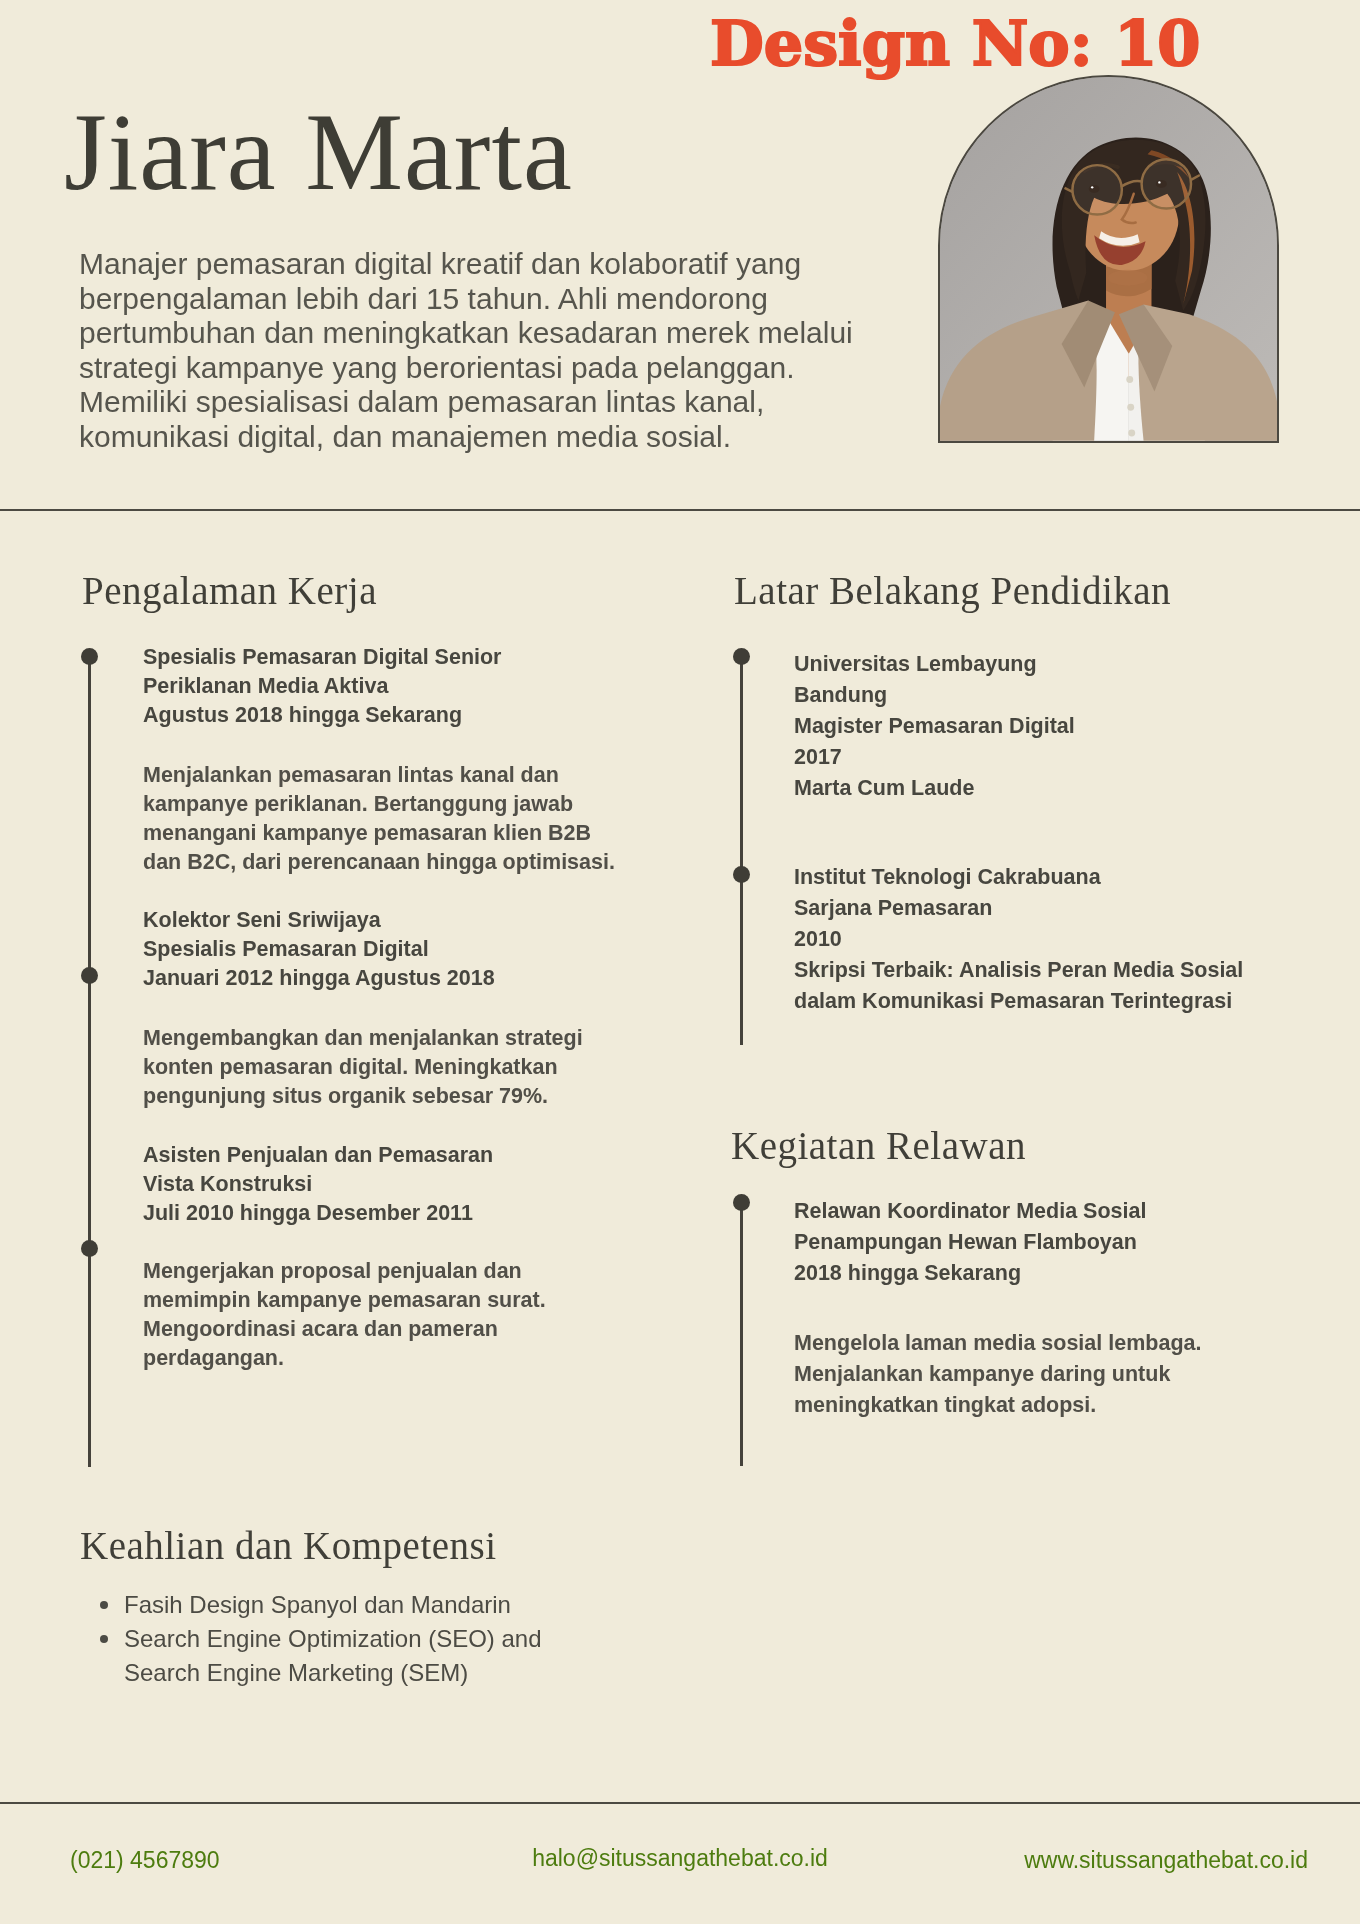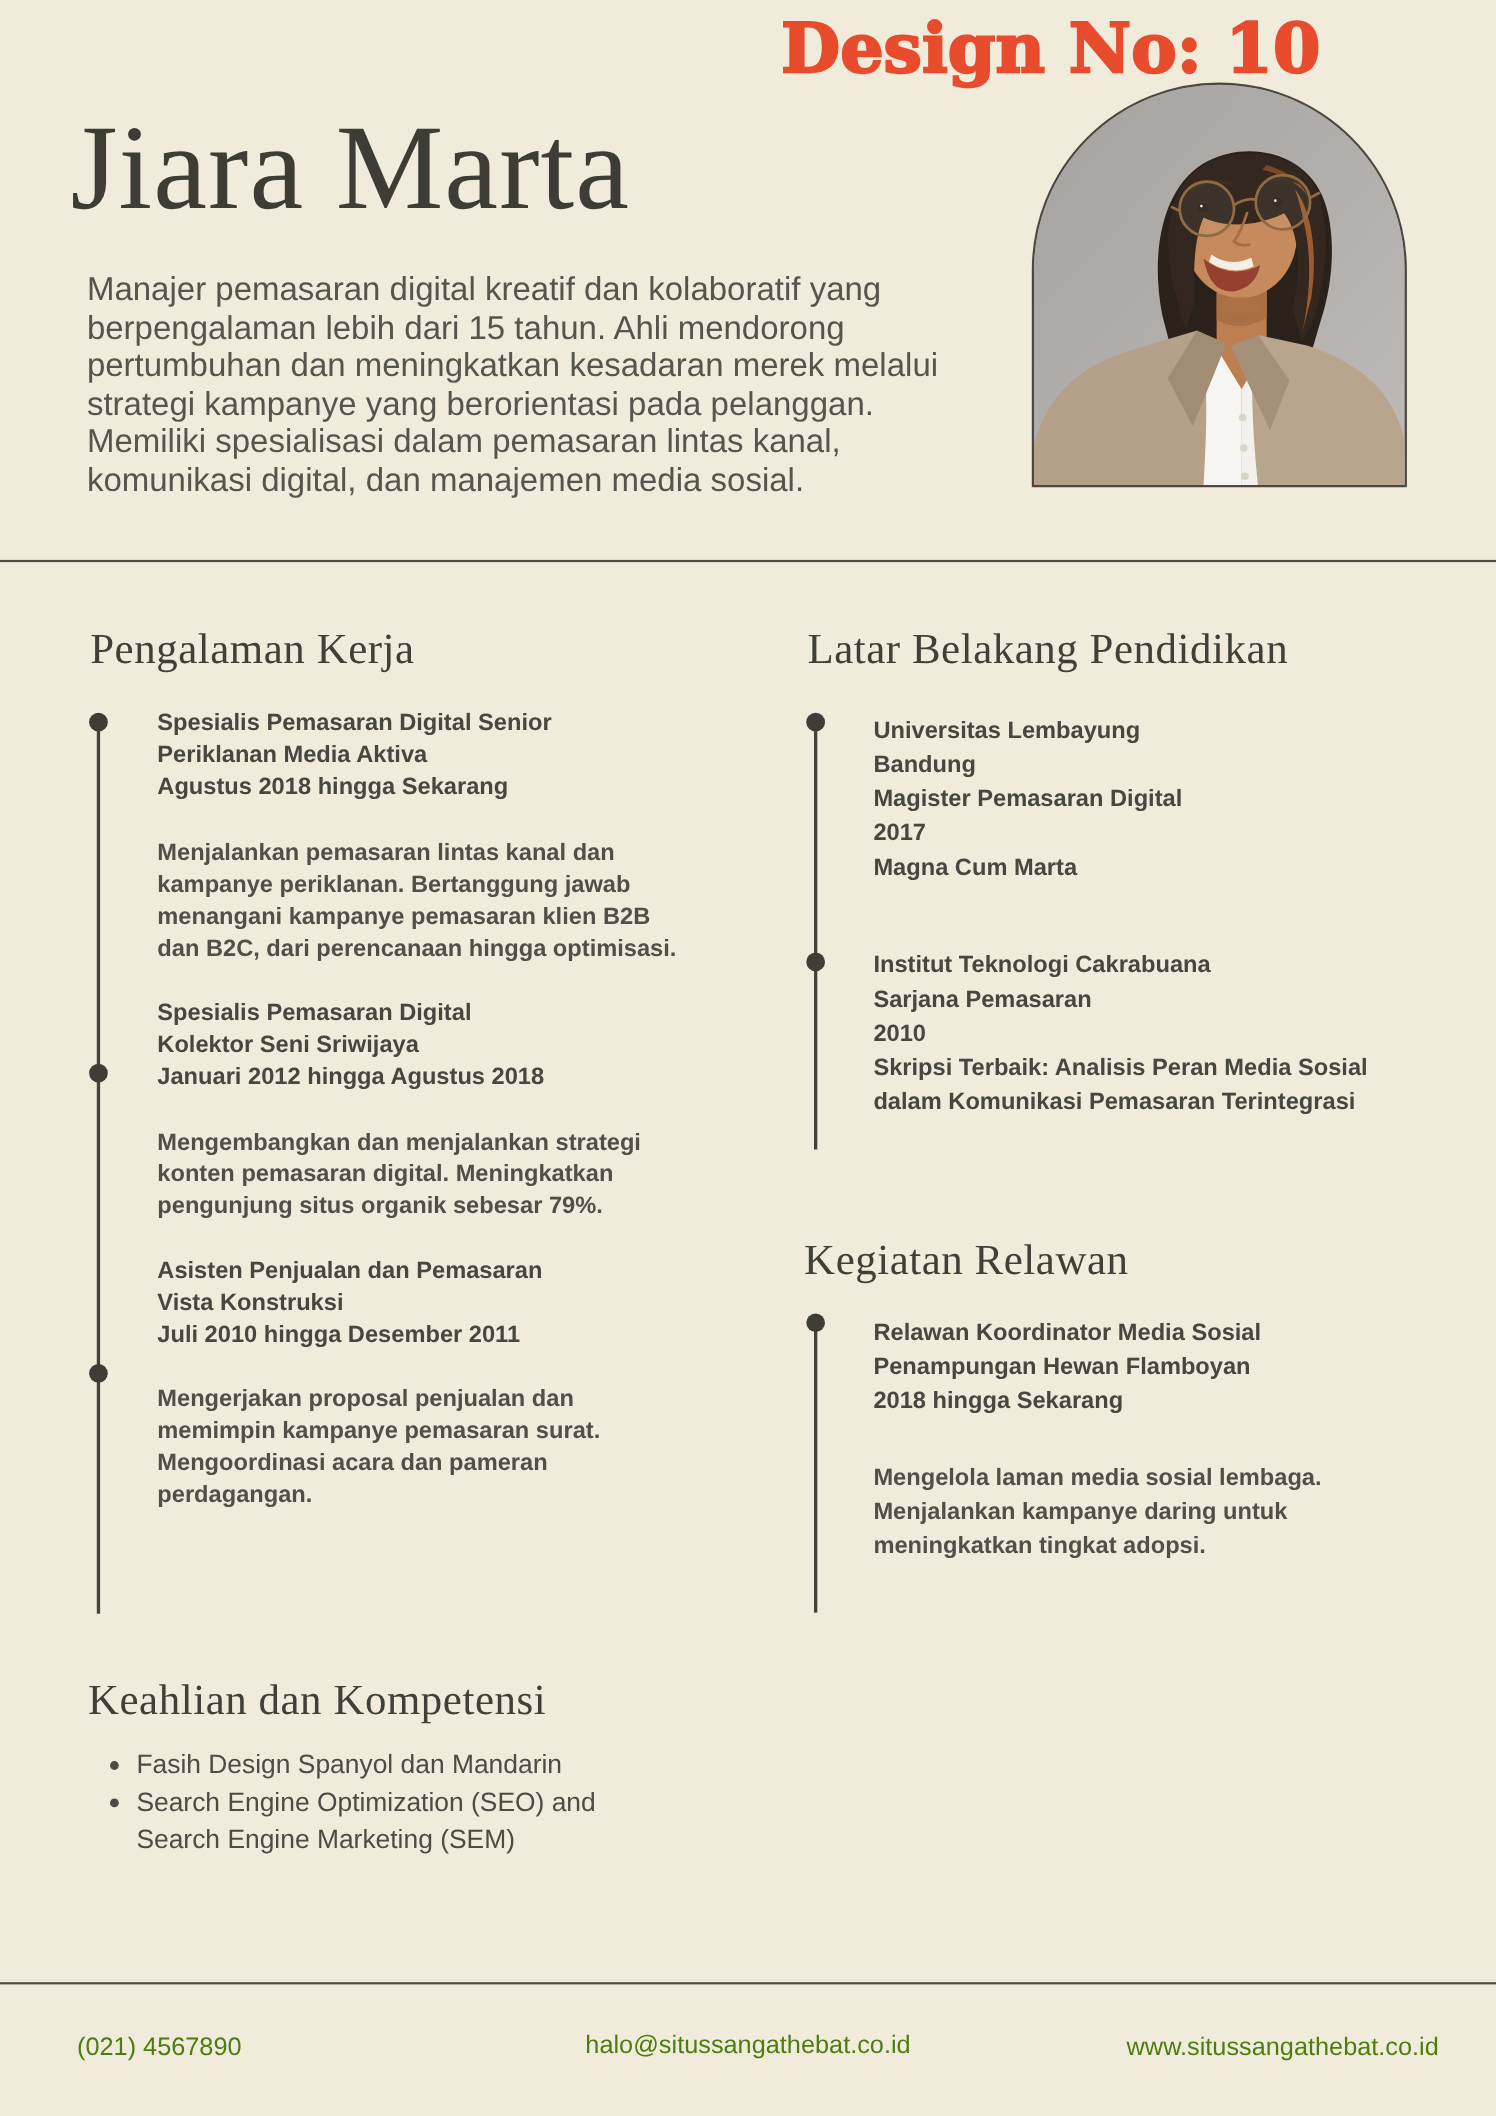--- a/index.html
+++ b/index.html
@@ -186,22 +186,22 @@
   <div class="tblock" style="top:643px;">
     <div>Spesialis Pemasaran Digital Senior</div>
     <div>Periklanan Media Aktiva</div>
     <div>Agustus 2018 hingga Sekarang</div>
   </div>
   <div class="tblock" style="top:761px;">
     <div class="desc-text">Menjalankan pemasaran lintas kanal dan kampanye periklanan. Bertanggung jawab menangani kampanye pemasaran klien B2B dan B2C, dari perencanaan hingga optimisasi.</div>
   </div>
 
   <div class="tblock" style="top:906px;">
+    <div>Kolektor Seni Sriwijaya</div>
     <div>Spesialis Pemasaran Digital</div>
-    <div>Kolektor Seni Sriwijaya</div>
     <div>Januari 2012 hingga Agustus 2018</div>
   </div>
   <div class="tblock" style="top:1024px;">
     <div class="desc-text">Mengembangkan dan menjalankan strategi konten pemasaran digital. Meningkatkan pengunjung situs organik sebesar 79%.</div>
   </div>
 
   <div class="tblock" style="top:1141px;">
     <div>Asisten Penjualan dan Pemasaran</div>
     <div>Vista Konstruksi</div>
     <div>Juli 2010 hingga Desember 2011</div>
@@ -212,21 +212,21 @@
 
   <div class="tl-line tl-line-edu"></div>
   <div class="tl-dot" style="left:733px;top:648px;"></div>
   <div class="tl-dot" style="left:733px;top:866px;"></div>
 
   <div class="tblock tblock-r" style="top:649px;">
     <div class="pre">Universitas Lembayung
 Bandung</div>
     <div>Magister Pemasaran Digital</div>
     <div>2017</div>
-    <div>Magna Cum Marta</div>
+    <div>Marta Cum Laude</div>
   </div>
 
   <div class="tblock tblock-r" style="top:862px;">
     <div class="pre">Institut Teknologi Cakrabuana</div>
     <div>Sarjana Pemasaran</div>
     <div>2010</div>
     <div>Skripsi Terbaik: Analisis Peran Media Sosial dalam Komunikasi Pemasaran Terintegrasi</div>
   </div>
 
   <div class="tl-line tl-line-vol"></div>

